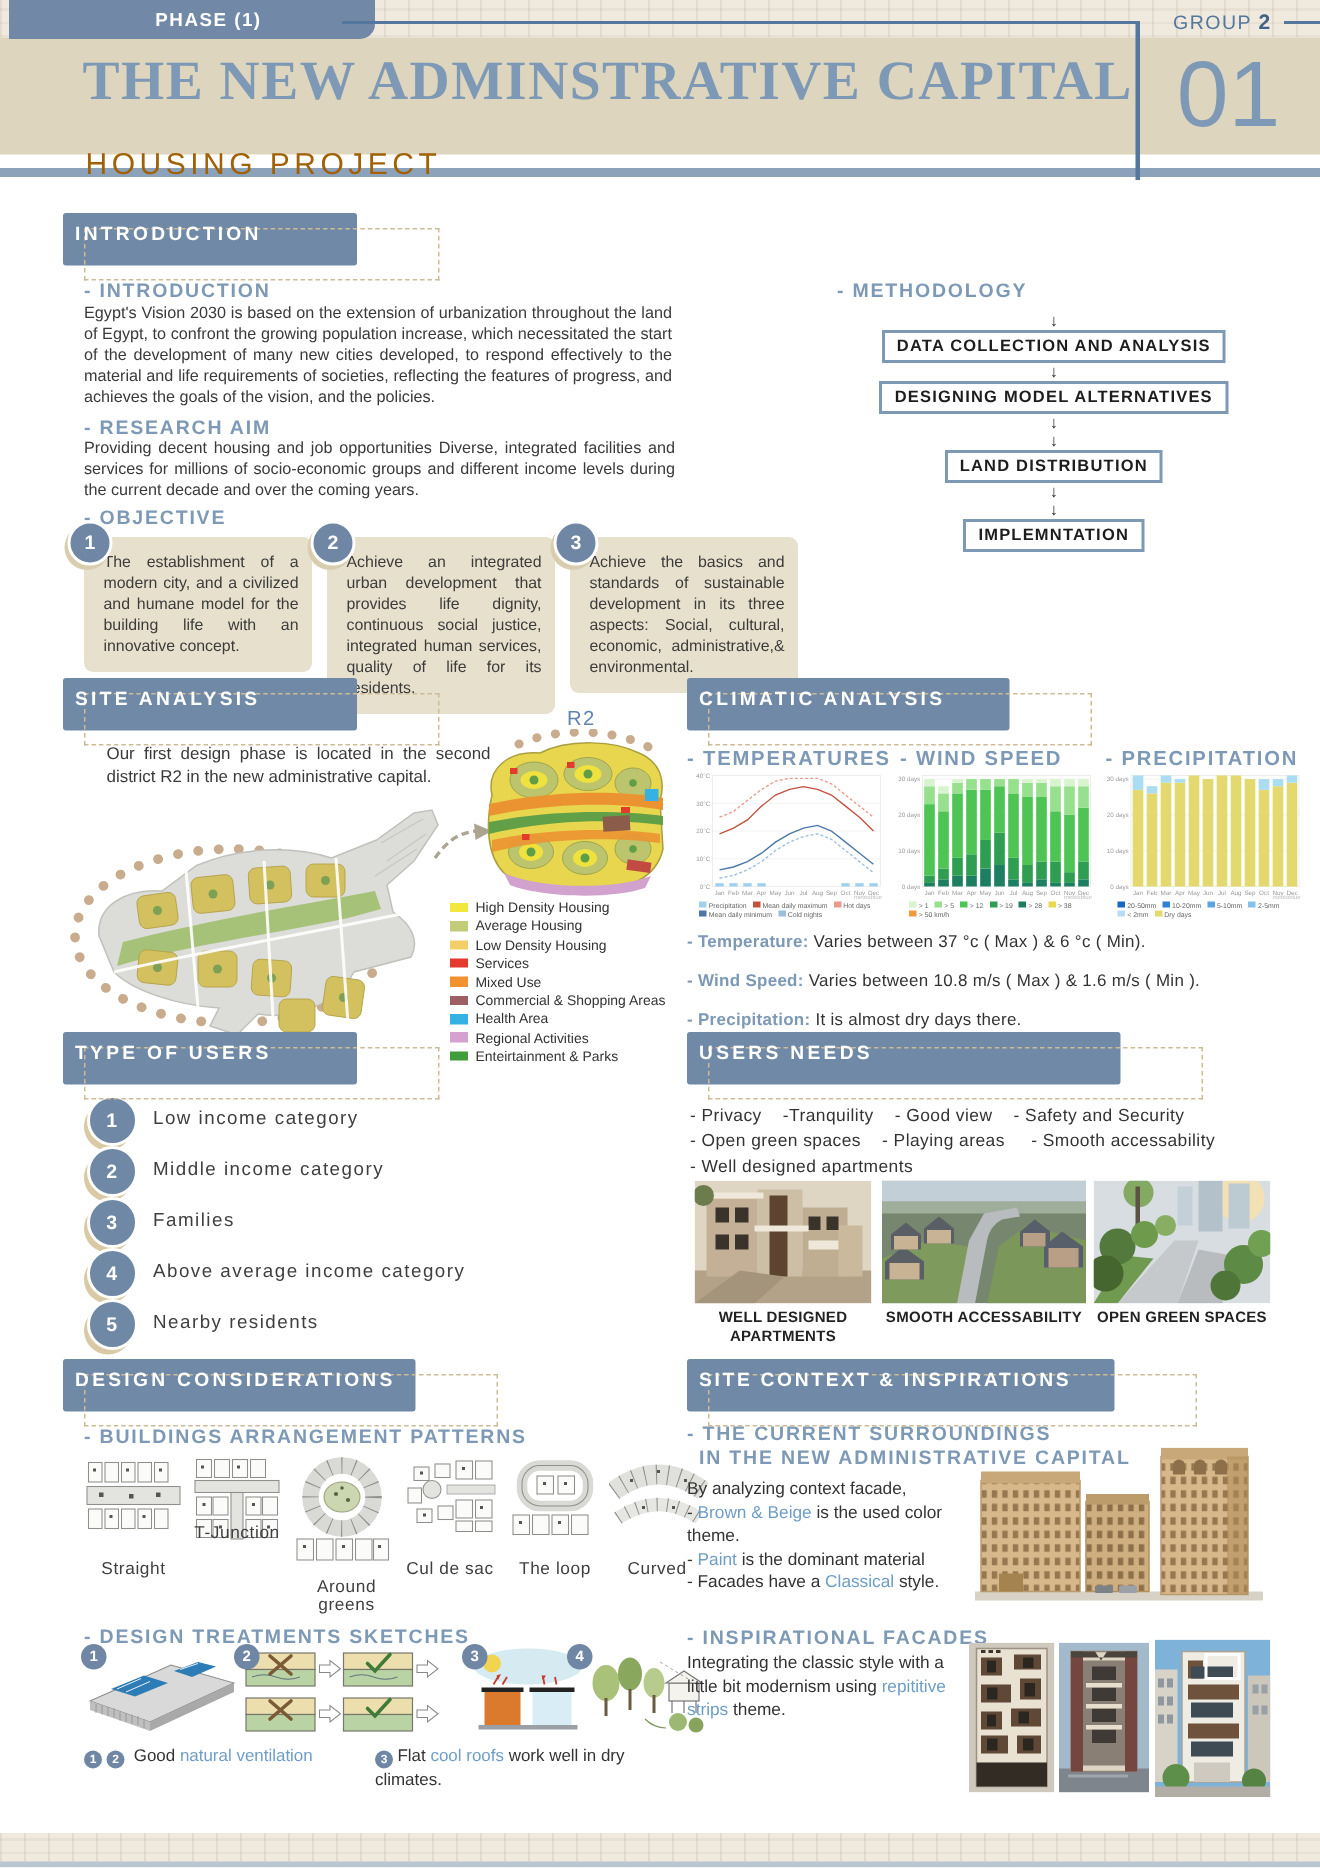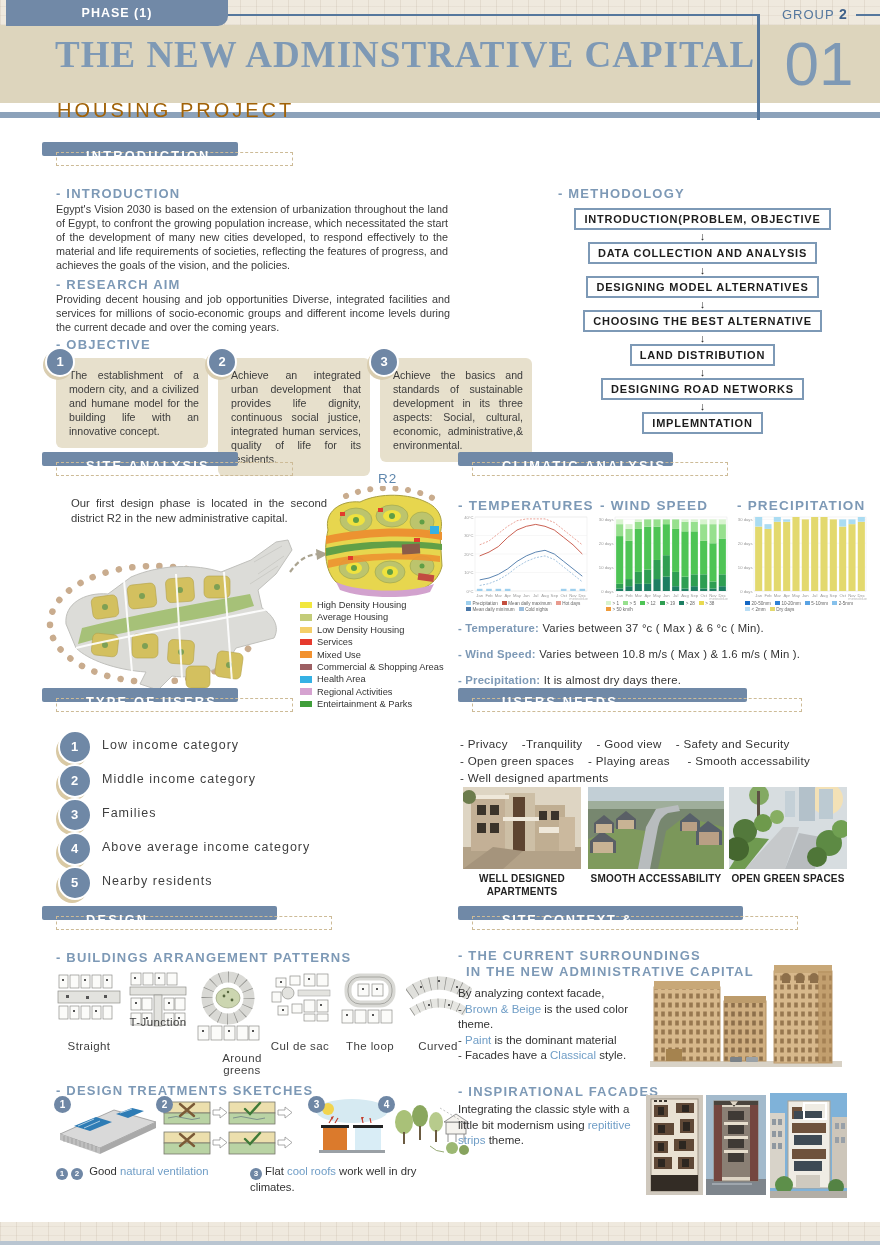--- a/index.html
+++ b/index.html
@@ -7,35 +7,35 @@
           font-family:"Liberation Sans",sans-serif;color:#3a3a3a;}
   .pat{background-color:#efe9de;
        background-image:repeating-linear-gradient(90deg,rgba(166,146,126,.16) 0 1.5px,transparent 1.5px 16px),
                         repeating-linear-gradient(0deg,rgba(166,146,126,.10) 0 1.5px,transparent 1.5px 9px);}
   .band-top{position:absolute;top:0;left:0;right:0;height:25px;}
   .band-bottom{position:absolute;top:1222px;left:0;right:0;height:23px;}
   .bottom-strip{position:absolute;top:1241px;left:0;right:0;height:4px;background:#b9c5d1;}
   .masthead{position:absolute;top:25px;left:0;right:0;height:78px;background:#ddd5bd;}
   .phase-box{position:absolute;left:6px;top:0;width:222px;height:26px;background:#7189a7;
              border-radius:0 0 10px 0;color:#fff;font-weight:bold;font-size:12.5px;letter-spacing:1px;
-             text-align:center;line-height:26px;z-index:3;}
+             text-align:center;line-height:26px;z-index:3;padding-left:22px;}
   .h-line{position:absolute;top:14px;left:228px;width:531px;height:2px;background:#55779d;z-index:3;}
   .v-line{position:absolute;left:757px;top:14px;width:3px;height:106px;background:#55779d;z-index:3;}
   .group{position:absolute;top:6px;left:782px;color:#54779e;font-size:13px;letter-spacing:1px;z-index:3;}
   .group b{font-size:14px;color:#3f618a;}
   .group-dash{position:absolute;top:14px;left:856px;width:24px;height:2px;background:#55779d;z-index:3;}
   .main-title{position:absolute;left:55px;top:33px;font-family:"Liberation Serif",serif;font-weight:bold;
               font-size:37px;color:#7e99b5;letter-spacing:1px;white-space:nowrap;z-index:3;}
   .sub-title{position:absolute;left:57px;top:76px;font-size:20px;color:#a16207;letter-spacing:3px;z-index:3;margin-top:23px;}
   .page-num{position:absolute;left:766px;top:28px;width:106px;text-align:center;font-size:62px;
             font-weight:200;color:#7e99b5;z-index:3;}
   .blue-strip{position:absolute;top:112px;left:0;right:0;height:6px;background:#8ca2ba;}
 
-  .bar{position:absolute;height:14px;background:#7089a7;color:#fff;font-weight:bold;font-size:12.8px;
-       letter-spacing:2.2px;line-height:27px;padding-left:44px;box-sizing:border-box;border-radius:2px;z-index:2;}
+  .bar{position:absolute;height:35px;background:#7089a7;color:#fff;font-weight:bold;font-size:12.8px;
+       letter-spacing:2.2px;line-height:27px;padding-left:8px;box-sizing:border-box;border-radius:2px;z-index:2;}
   .bar::after{content:"";position:absolute;left:14px;top:10px;right:-55px;bottom:-10px;
               border:1px dashed #cdbb97;z-index:-1;}
   .sub{position:absolute;color:#7d99b6;font-weight:bold;font-size:13px;letter-spacing:1.2px;}
   .para{position:absolute;font-size:10.8px;line-height:1.3;color:#3a3a3a;text-align:justify;}
   .hl{color:#6f9dc6;}
 
   .obj-box{position:absolute;top:358px;background:#e7e0cc;border-radius:6px;min-height:84px;
            padding:11px 9px 9px 13px;box-sizing:border-box;font-size:10.6px;line-height:1.32;
            text-align:justify;color:#3c3c3c;}
   .obj-num{position:absolute;left:-11px;top:-11px;width:26px;height:26px;border-radius:50%;
@@ -115,31 +115,28 @@
     <span class="obj-num">2</span>
     <span>Achieve an integrated urban development that provides life dignity, continuous social justice, integrated human services, quality of life for its residents.</span>
   </div>
   <div class="obj-box" style="left:380px;width:152px;">
     <span class="obj-num">3</span>
     <span>Achieve the basics and standards of sustainable development in its three aspects: Social, cultural, economic, administrative,&amp; environmental.</span>
   </div>
 
   <div class="sub" style="left:558px;top:186px;">- METHODOLOGY</div>
   <div class="flow">
-    <div class="flow-step">INTRODUCTION(PROBLEM, OBJECTIVE</div>
     <div class="flow-arrow"></div>
     <div class="flow-step">DATA COLLECTION AND ANALYSIS</div>
     <div class="flow-arrow"></div>
     <div class="flow-step">DESIGNING MODEL ALTERNATIVES</div>
     <div class="flow-arrow"></div>
-    <div class="flow-step">CHOOSING THE BEST ALTERNATIVE</div>
     <div class="flow-arrow"></div>
     <div class="flow-step">LAND DISTRIBUTION</div>
     <div class="flow-arrow"></div>
-    <div class="flow-step">DESIGNING ROAD NETWORKS</div>
     <div class="flow-arrow"></div>
     <div class="flow-step">IMPLEMNTATION</div>
   </div>
 
   <div class="bar" style="left:42px;top:452px;width:196px;"><span>SITE ANALYSIS</span></div>
   <div class="para" style="left:71px;top:496px;width:256px;font-size:11.3px;">Our first design phase is located in the second district R2 in the new administrative capital.</div>
   <div class="r2-label">R2</div>
 
   <div class="photo" style="left:36px;top:532px;width:310px;height:170px;">
     <svg viewBox="0 0 310 170" width="310" height="170">
@@ -711,21 +708,21 @@
           <rect x="32" y="10" width="2" height="2"></rect>
           <rect x="50" y="16" width="2" height="2"></rect>
           <rect x="22" y="34" width="2" height="2"></rect>
           <rect x="42" y="34" width="2" height="2"></rect>
         </g>
     </svg>
   </div>
 
   <div class="pattern-label" style="left:56px;top:1040px;width:66px;">Straight</div>
   <div class="pattern-label" style="left:122px;top:1016px;width:72px;">T-Junction</div>
-  <div class="pattern-label" style="left:203px;top:1052px;width:78px;">Around greens</div>
+  <div class="pattern-label" style="left:192px;top:1052px;width:78px;">Around greens</div>
   <div class="pattern-label" style="left:266px;top:1040px;width:68px;">Cul de sac</div>
   <div class="pattern-label" style="left:336px;top:1040px;width:68px;">The loop</div>
   <div class="pattern-label" style="left:404px;top:1040px;width:68px;">Curved</div>
 
   <div class="sub" style="left:56px;top:1083px;">- DESIGN TREATMENTS SKETCHES</div>
 
   <span class="sk-num" style="left:54px;top:1096px;">1</span>
   <span class="sk-num" style="left:156px;top:1096px;">2</span>
   <span class="sk-num" style="left:308px;top:1096px;">3</span>
   <span class="sk-num" style="left:378px;top:1096px;">4</span>

